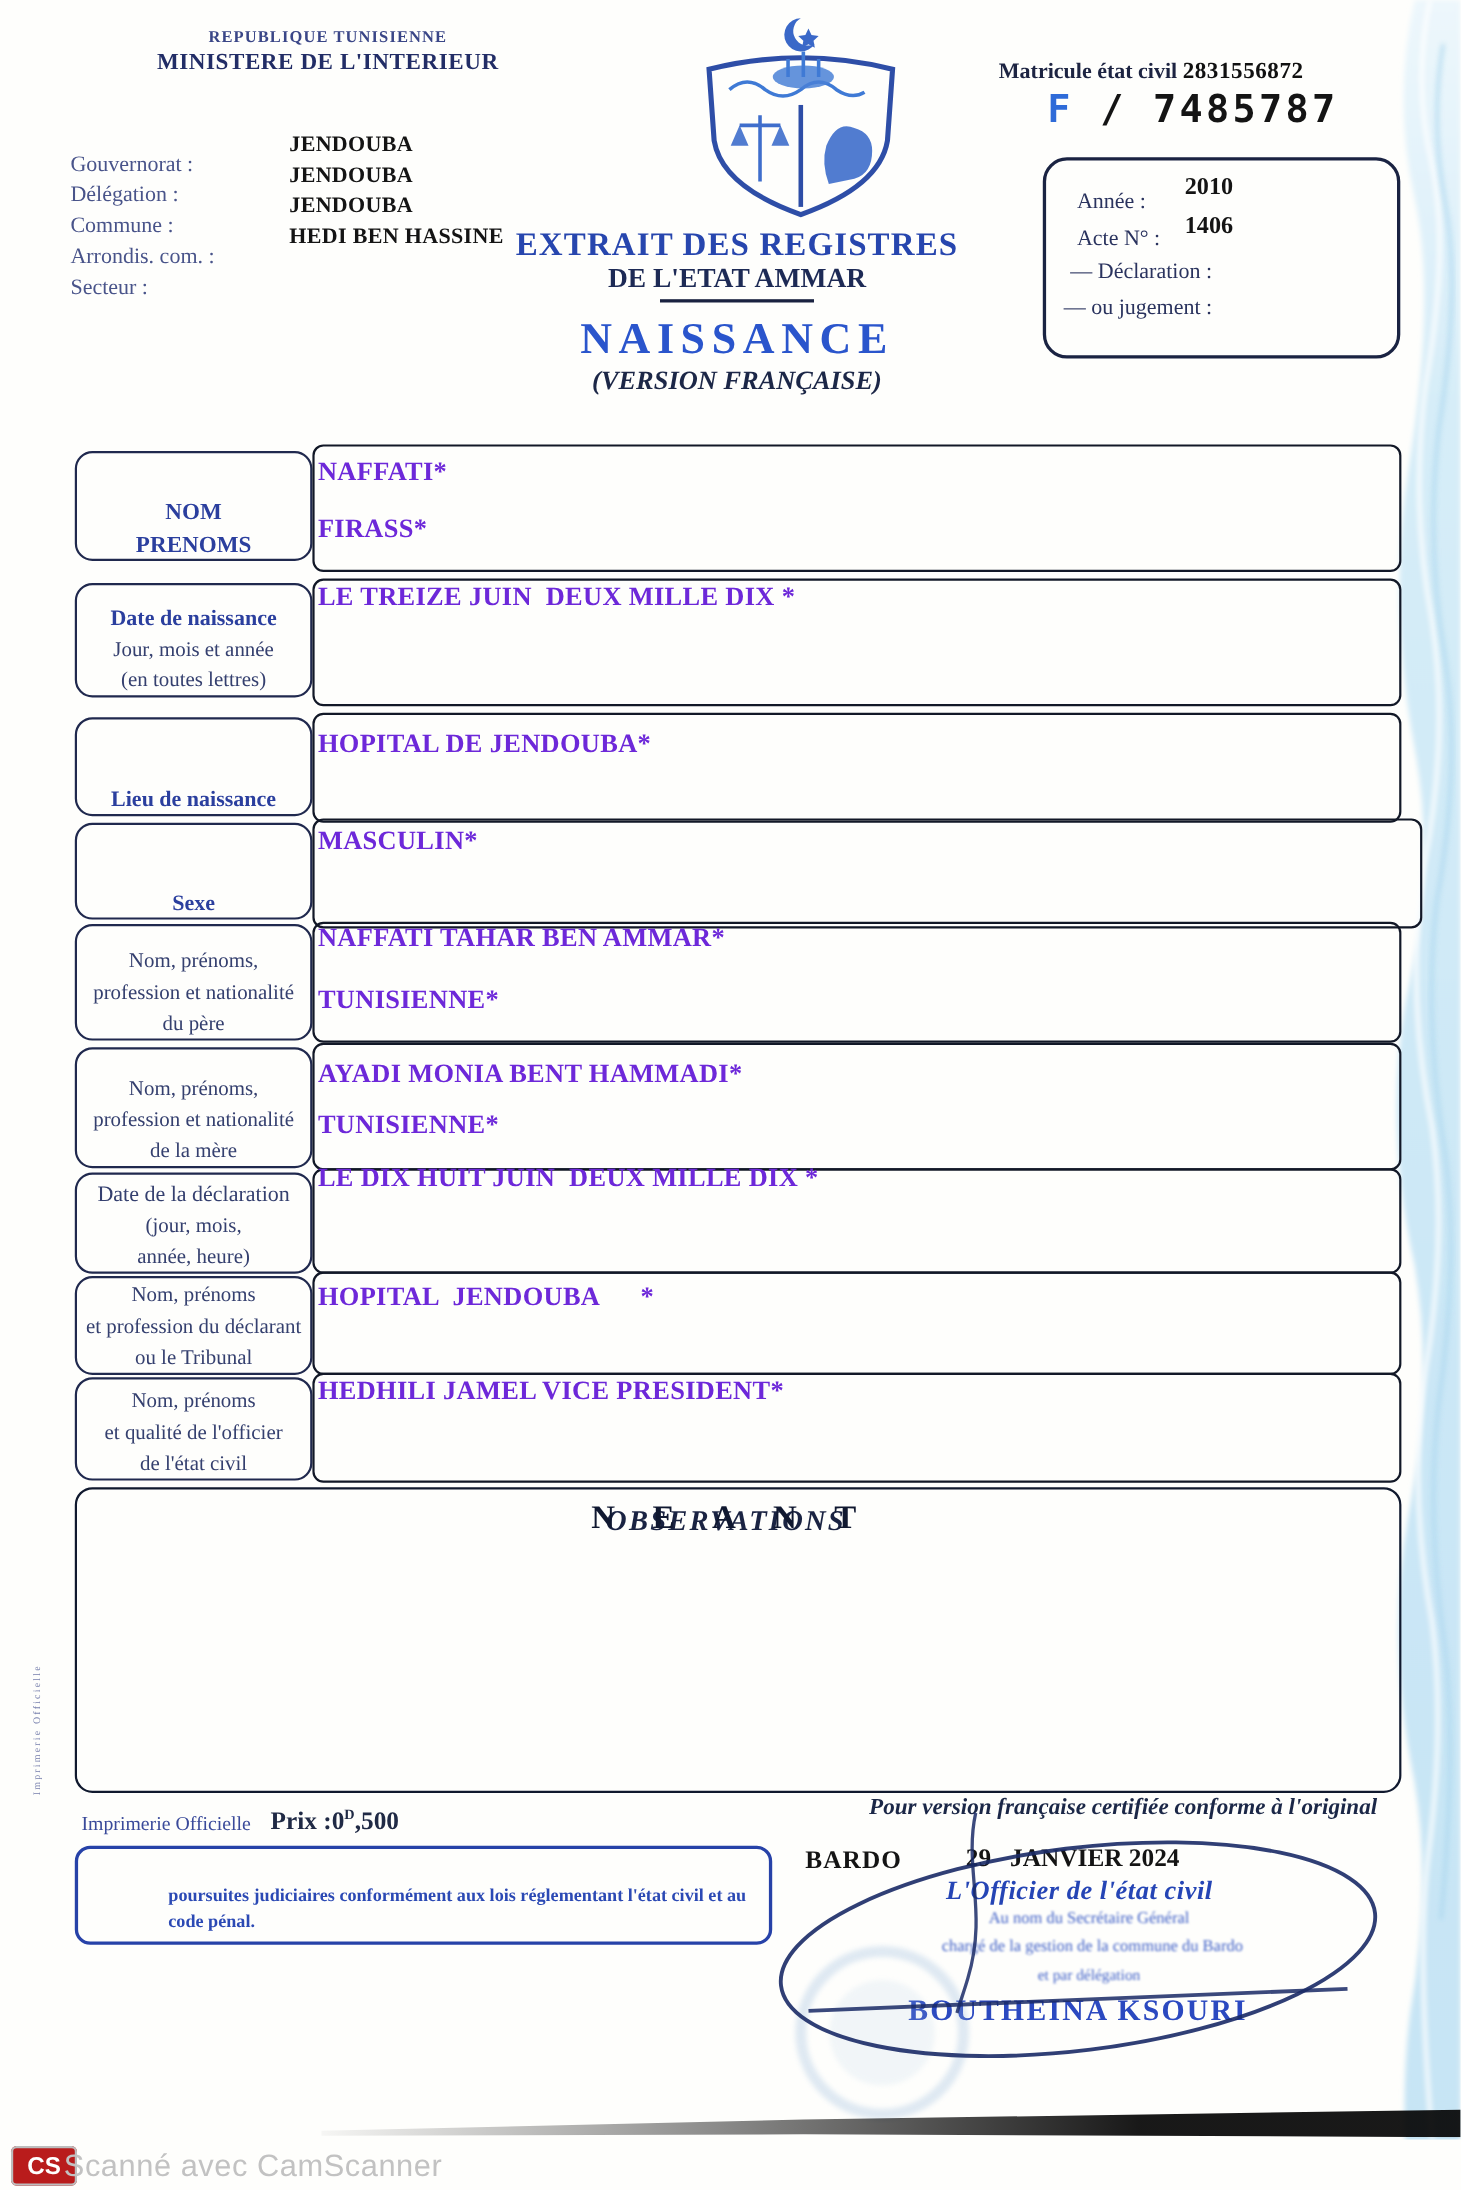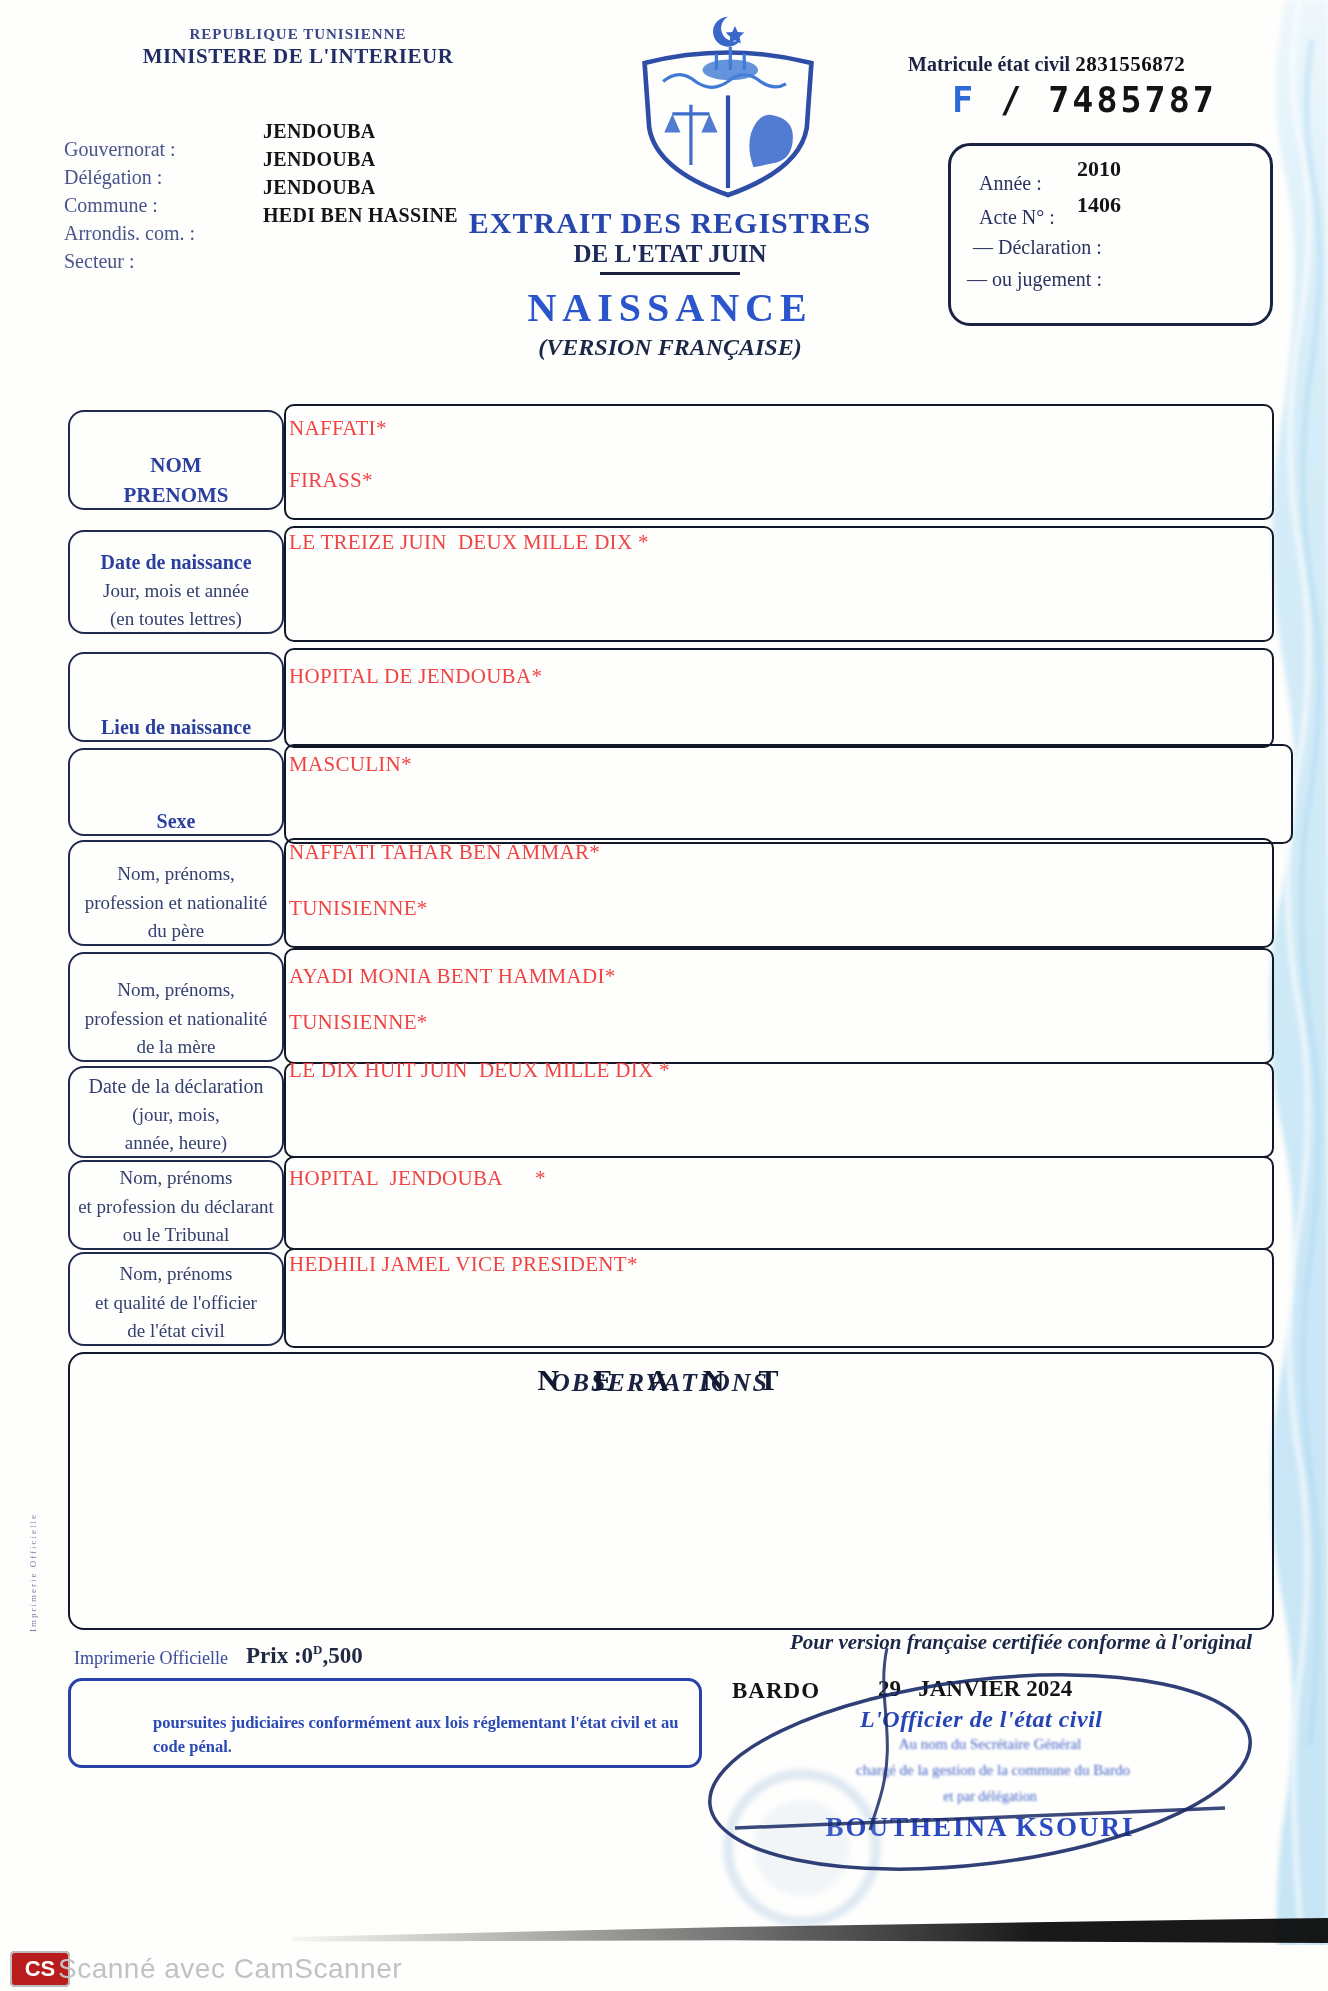--- a/index.html
+++ b/index.html
@@ -41,21 +41,21 @@
     font-size:24px;font-weight:700;font-style:italic;color:#1c2747;}
   
   .lbox{position:absolute;left:68px;width:212px;
     border:2.5px solid #20294e;border-radius:16px;
     display:flex;flex-direction:column;justify-content:flex-end;align-items:center;
     text-align:center;gap:4px;background:transparent;}
   .vbox{position:absolute;left:284px;width:986px;
     border:2.5px solid #121827;border-radius:10px;}
   .lb-bold{color:#2b3f9e;font-weight:700;font-size:20px;line-height:1.25;}
   .lb{color:#35406f;font-size:19px;line-height:1.3;}
-  .val{position:absolute;left:3px;font-size:21px;font-weight:400;color:#ef4444;
+  .val{position:absolute;left:3px;font-size:24px;font-weight:700;color:#6d28d9;
     white-space:pre;letter-spacing:.3px;}
   
   .obs-box{left:68px;top:1352px;width:1202px;height:274px;
     border:2.5px solid #10192e;border-radius:16px;}
   .obs-head{left:380px;top:1368px;width:560px;text-align:center;
     font-size:26px;font-weight:700;font-style:italic;letter-spacing:2px;color:#1a2342;}
   .obs-neant{left:380px;top:1363px;width:560px;text-align:center;
     font-size:30px;font-weight:700;letter-spacing:34px;text-indent:30px;color:#101830;}
   .side-note{left:28px;top:1462px;height:170px;
     writing-mode:vertical-rl;transform:rotate(180deg);
@@ -148,21 +148,21 @@
 <div class="abs acte-box">
   <span class="t" style="left:28px;top:26px;">Année :</span>
   <span class="v" style="left:126px;top:10px;">2010</span>
   <span class="t" style="left:28px;top:60px;">Acte N° :</span>
   <span class="v" style="left:126px;top:46px;">1406</span>
   <span class="t" style="left:22px;top:90px;">— Déclaration :</span>
   <span class="t" style="left:16px;top:122px;">— ou jugement :</span>
 </div>
 
 <div class="abs title1">EXTRAIT DES REGISTRES</div>
-<div class="abs title2">DE L'ETAT JUIN</div>
+<div class="abs title2">DE L'ETAT AMMAR</div>
 <div class="abs title-rule"></div>
 <div class="abs naissance">NAISSANCE</div>
 <div class="abs version">(VERSION FRANÇAISE)</div>
 
 <div class="lbox" style="top:410px;height:96px;">
   <div class="lb-bold" style="font-size:21px;">NOM</div>
   <div class="lb-bold" style="font-size:21px;">PRENOMS</div>
 </div>
 <div class="vbox" style="top:404px;height:112px;">
   <div class="val" style="top:10px;">NAFFATI*</div>

